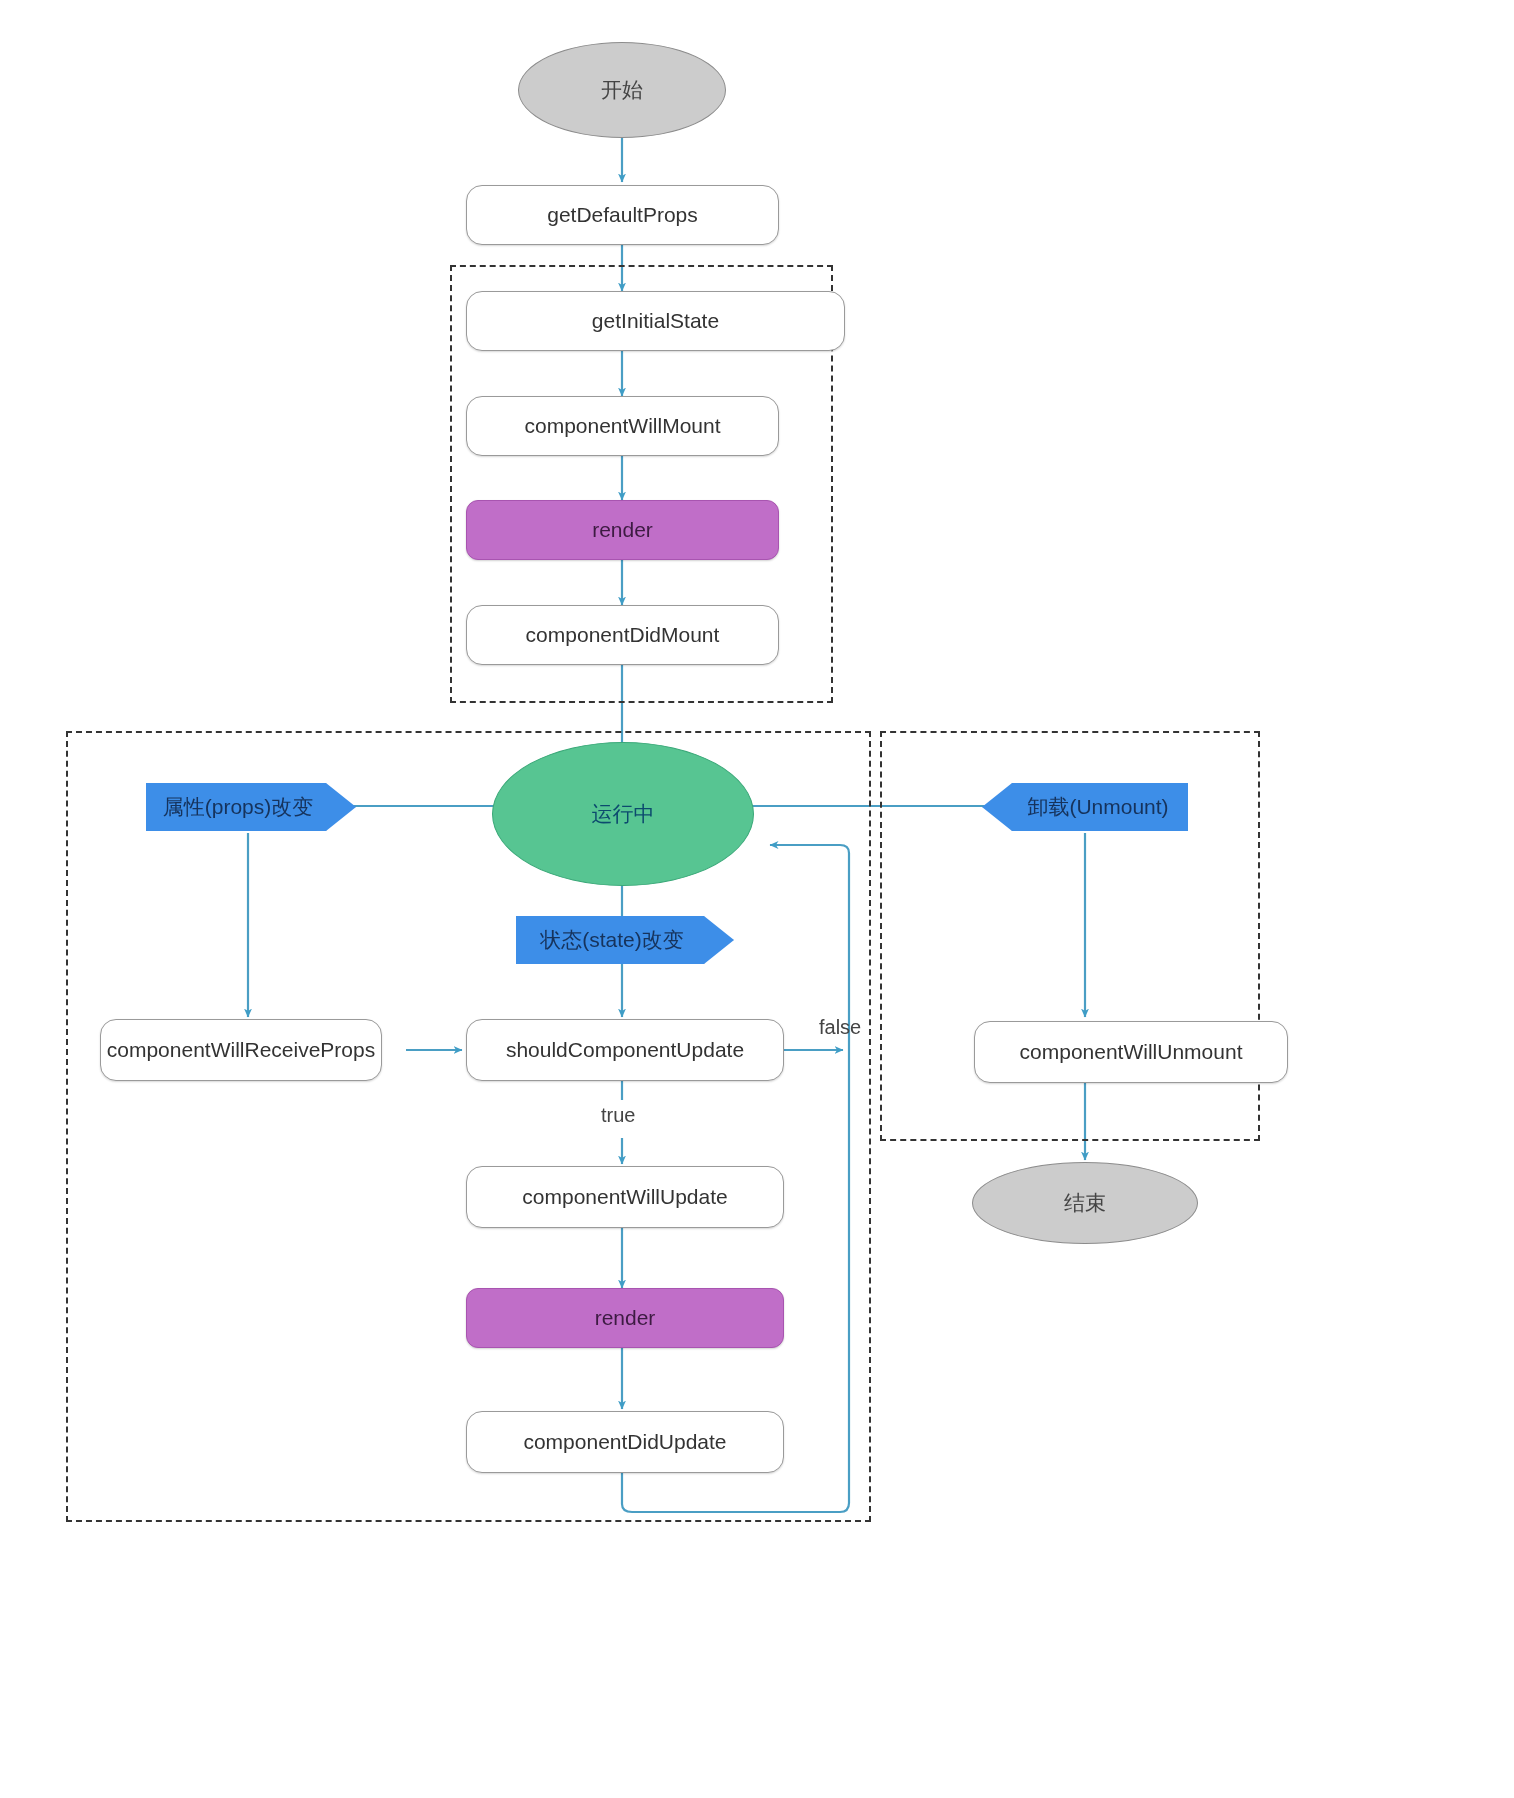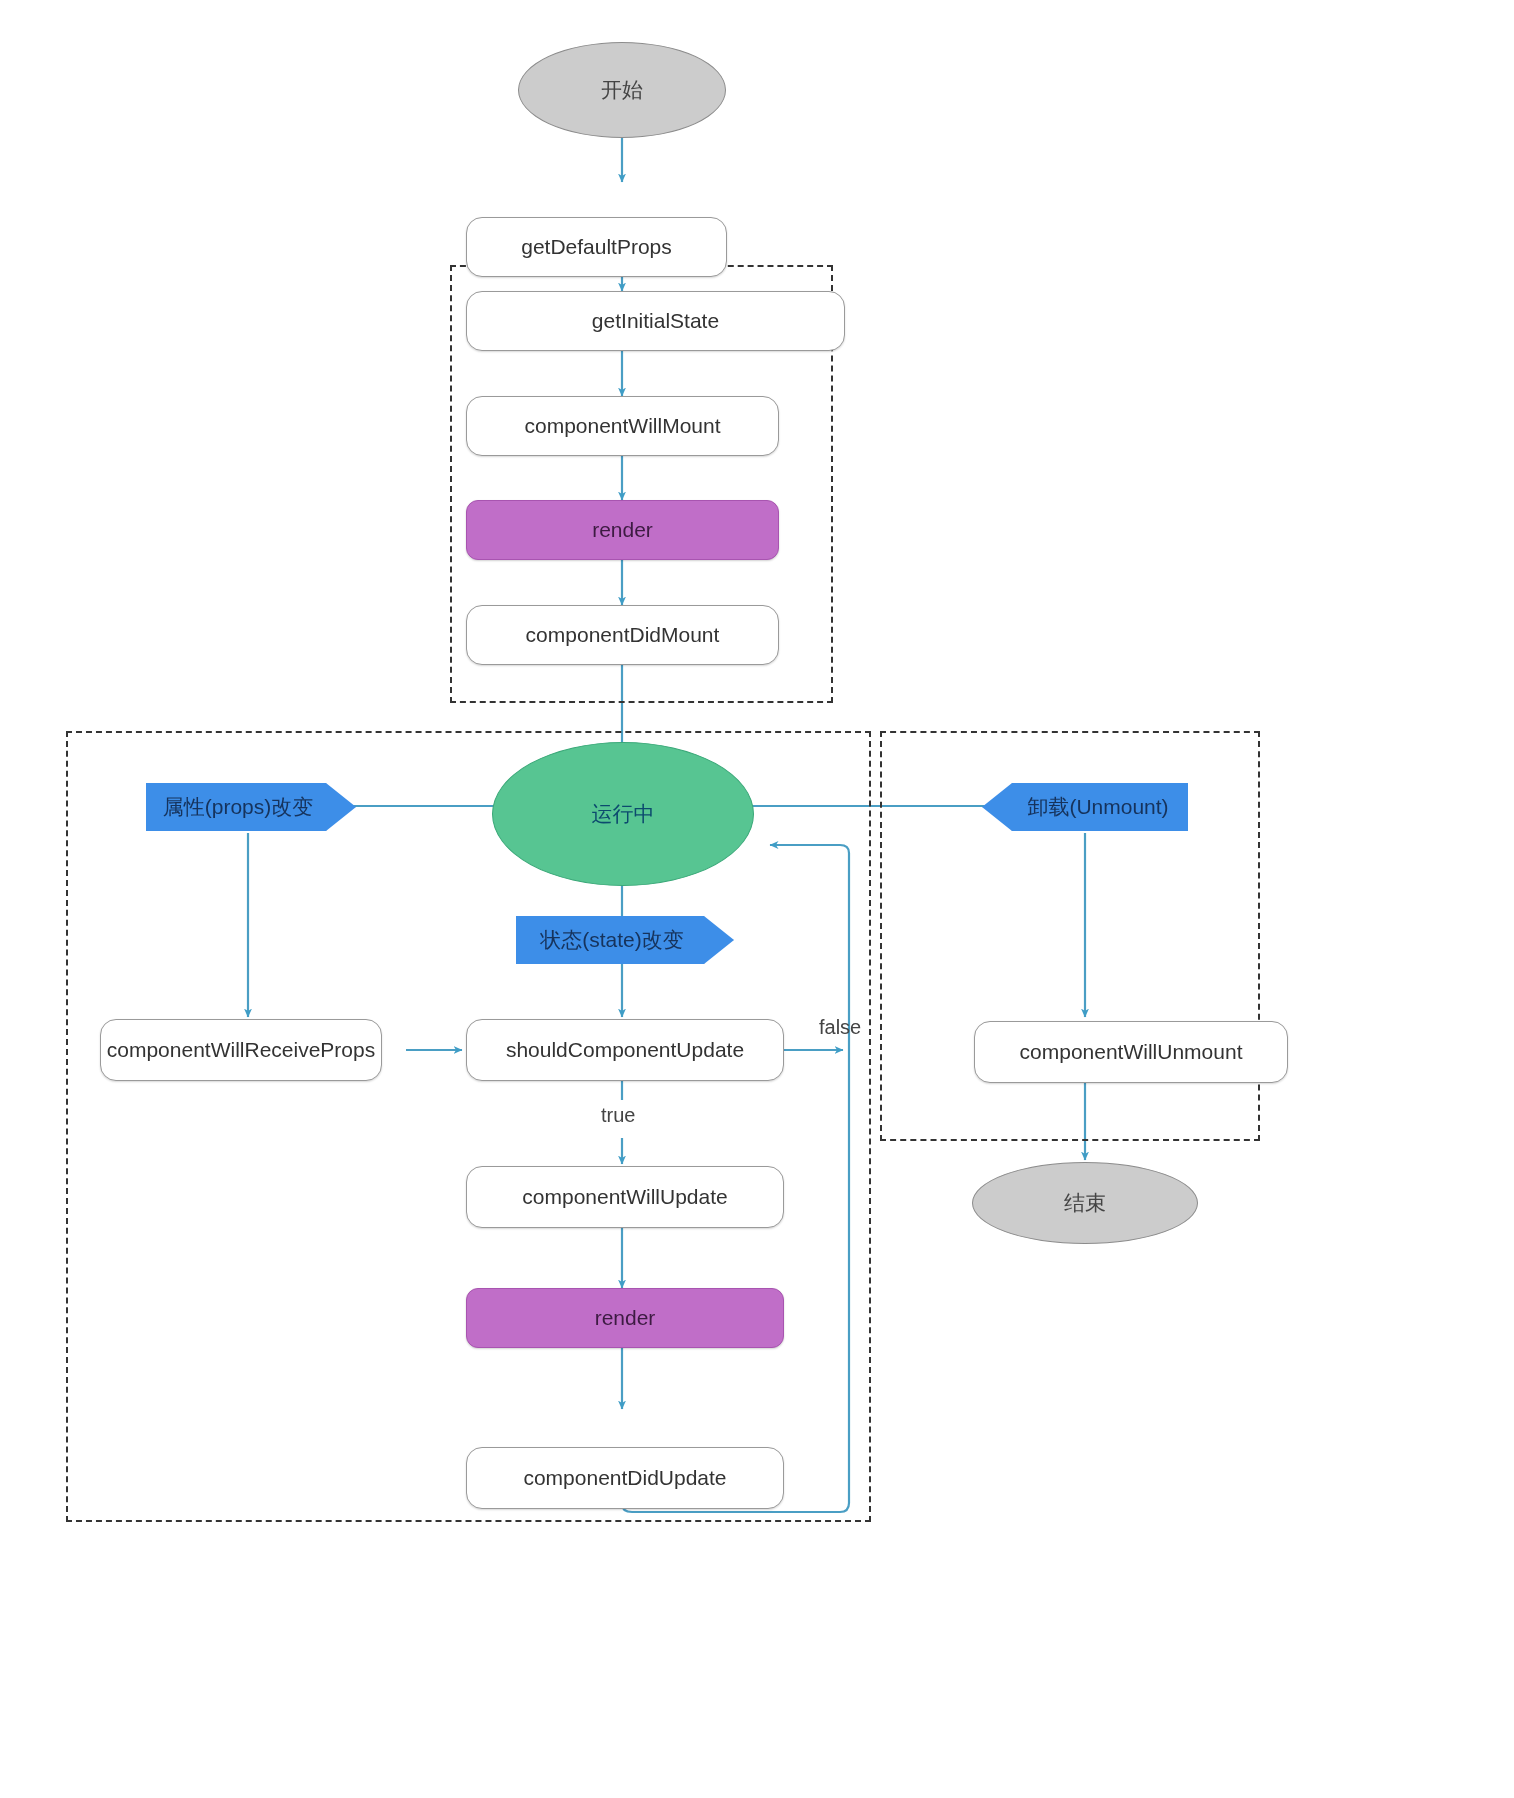--- a/index.html
+++ b/index.html
@@ -163,21 +163,21 @@
       <line x1="1085" y1="833" x2="1085" y2="1017" marker-end="url(#arrow)"></line>
 
       <line x1="1085" y1="1083" x2="1085" y2="1160" marker-end="url(#arrow)"></line>
     </g>
   </svg>
 
   <div class="node terminator" style="left:518px; top:42px; width:208px; height:96px;">
     <span>开始</span>
   </div>
 
-  <div class="node proc" style="left:466px; top:185px; width:261px; height:60px;margin-top:32px;">
+  <div class="node proc" style="left:466px; top:185px; width:313px; height:60px;">
     <span>getDefaultProps</span>
   </div>
 
   <div class="node proc" style="left:466px; top:291px; width:379px; height:60px;">
     <span>getInitialState</span>
   </div>
 
   <div class="node proc" style="left:466px; top:396px; width:313px; height:60px;">
     <span>componentWillMount</span>
   </div>
@@ -215,21 +215,21 @@
   </div>
 
   <div class="node proc" style="left:466px; top:1166px; width:318px; height:62px;">
     <span>componentWillUpdate</span>
   </div>
 
   <div class="node render-box" style="left:466px; top:1288px; width:318px; height:60px;">
     <span>render</span>
   </div>
 
-  <div class="node proc" style="left:466px; top:1411px; width:318px; height:62px;margin-top:36px;">
+  <div class="node proc" style="left:466px; top:1411px; width:318px; height:62px;">
     <span>componentDidUpdate</span>
   </div>
 
   <div class="node proc" style="left:928px; top:1021px; width:314px; height:62px;margin-left:46px;">
     <span>componentWillUnmount</span>
   </div>
 
   <div class="node terminator" style="left:972px; top:1162px; width:226px; height:82px;">
     <span>结束</span>
   </div>

